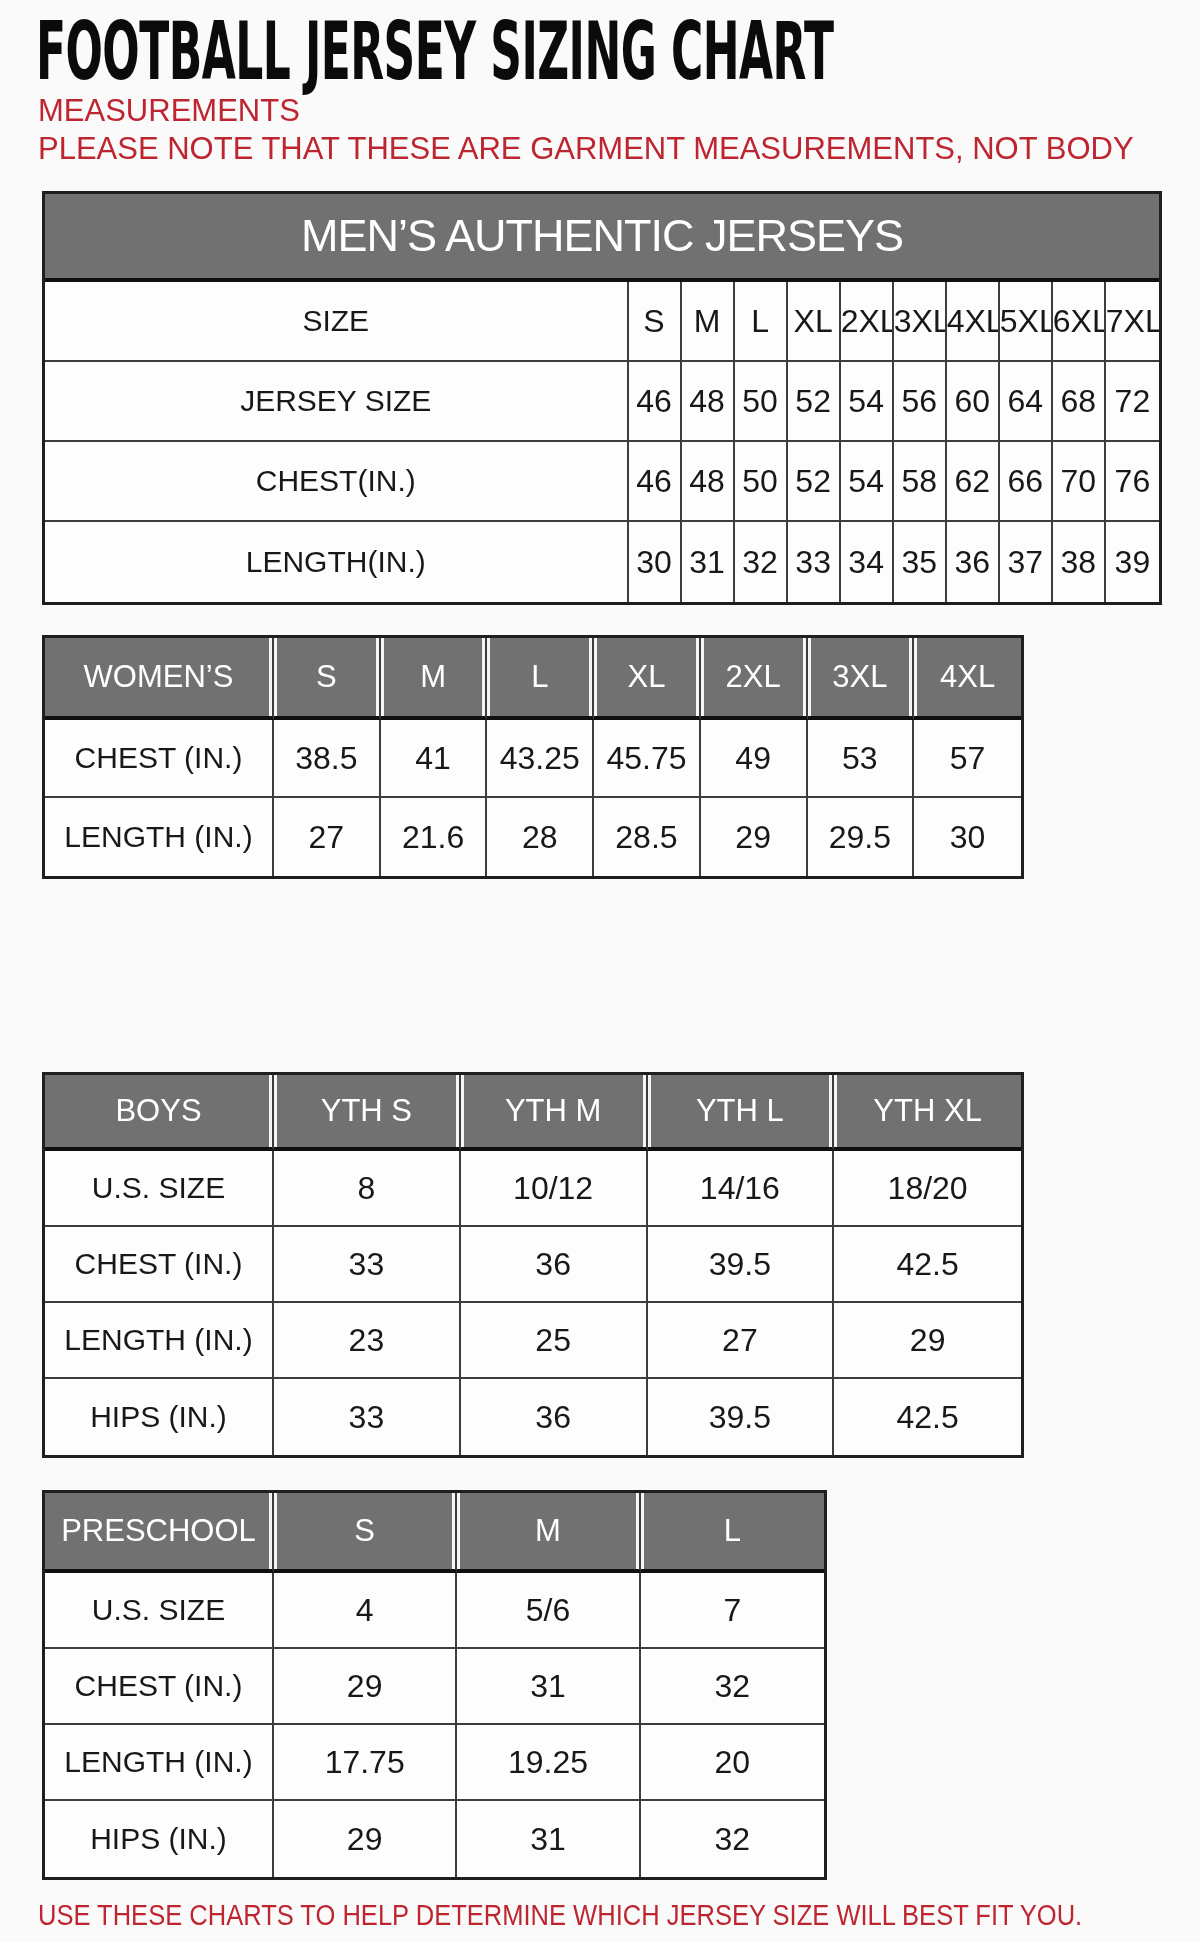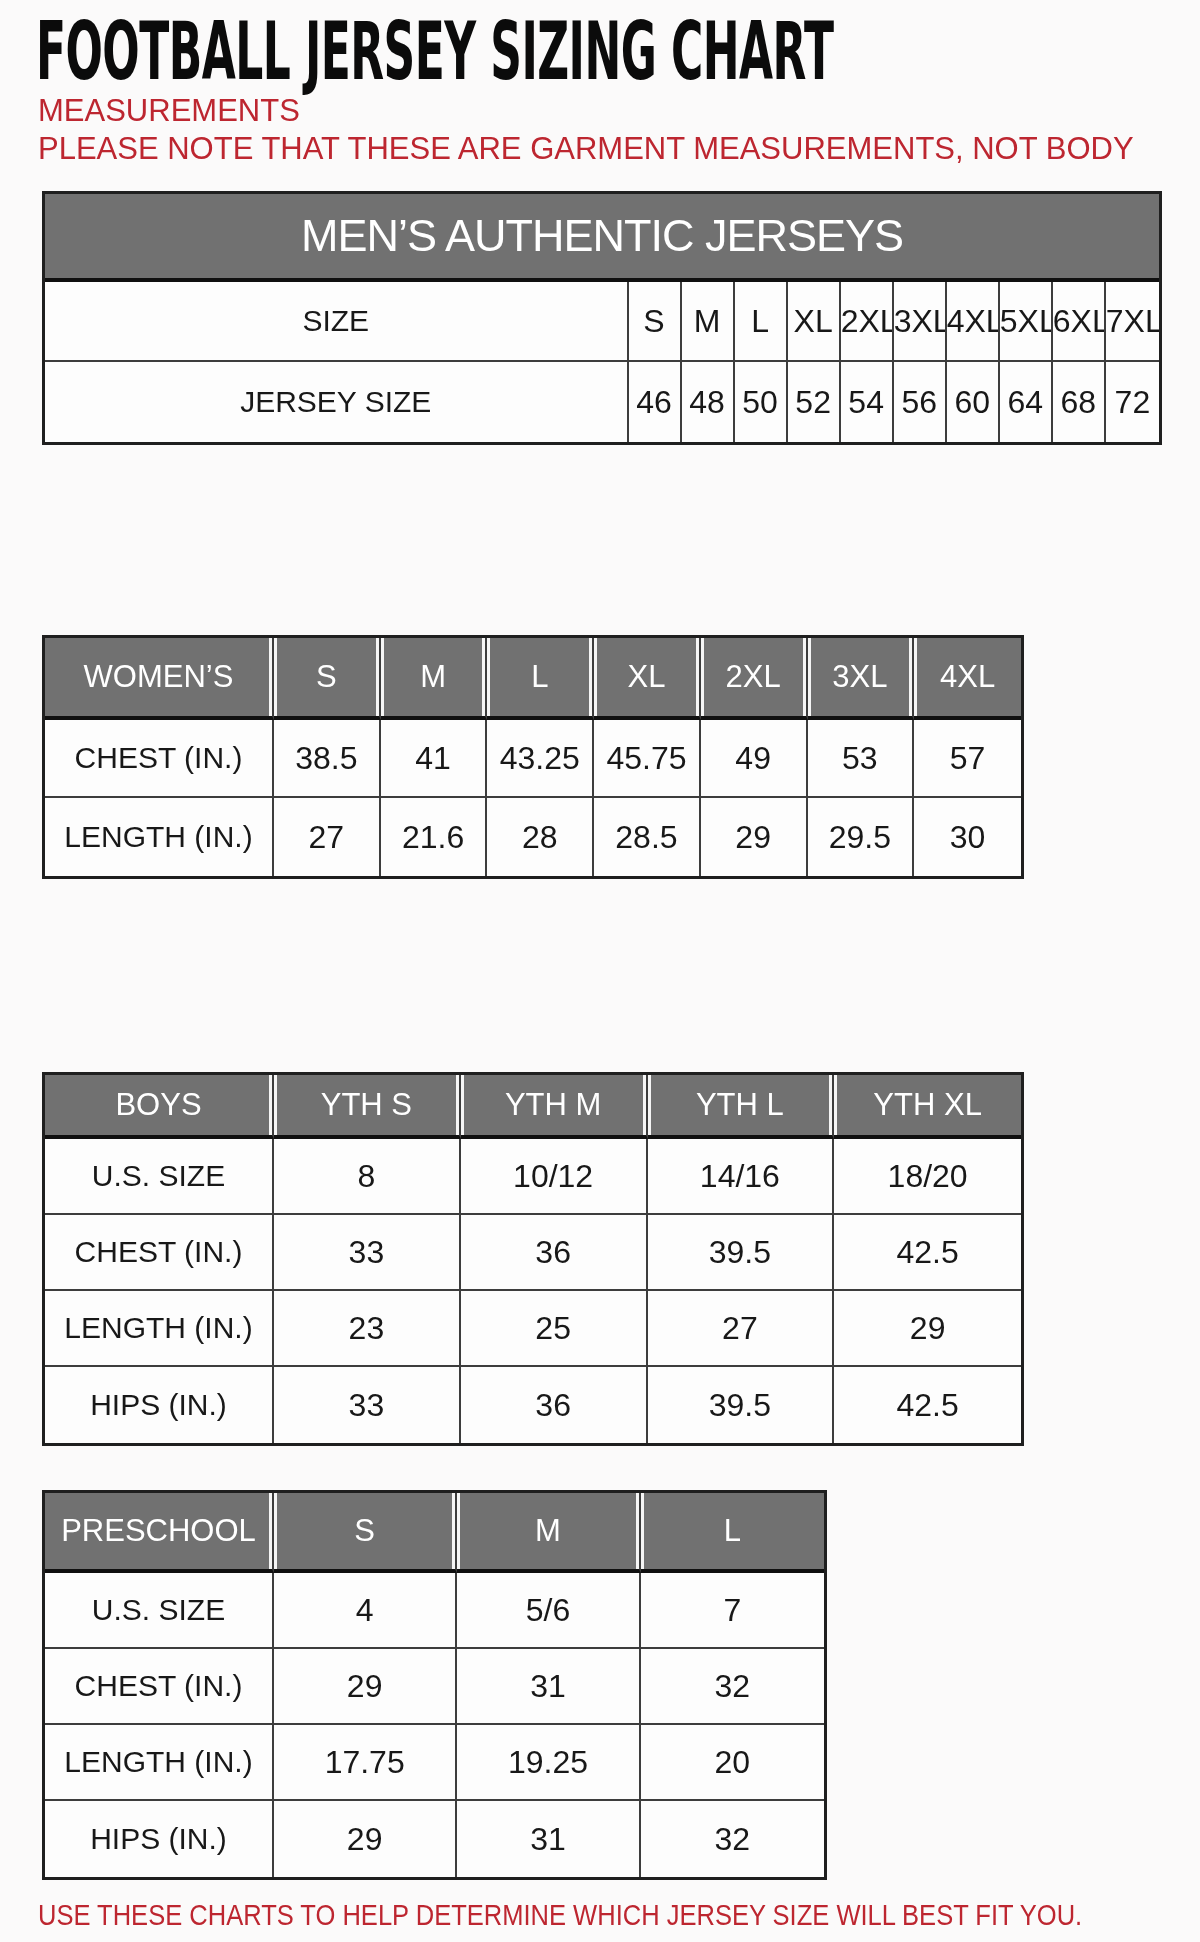--- a/index.html
+++ b/index.html
@@ -51,21 +51,21 @@
   tr.hdr td:first-child { box-shadow: inset -3px 0 0 #f5f5f5; }
   tr.hdr td:last-child  { box-shadow: inset 3px 0 0 #f5f5f5; }
   #mens      { left:42px; top:191px;  width:1120px; }
   #womens    { left:42px; top:635px;  width:982px; }
   #boys      { left:42px; top:1072px; width:982px; }
   #preschool { left:42px; top:1490px; width:785px; }
   #mens tr.banner { height:88px; }
   #mens tr.r { height:80px; }
   #womens tr.hdr { height:82px;margin-top:34px; }
   #womens tr.r { height:78px; }
-  #boys tr.hdr { height:64px; }
+  #boys tr.hdr { height:76px; }
   #boys tr.r { height:76px; }
   #preschool tr.hdr { height:80px;margin-left:6px; }
   #preschool tr.r { height:76px; }
 </style>
 </head>
 <body>
 
 <div class="page">
   <div class="title">FOOTBALL JERSEY SIZING CHART</div>
   <div class="note">
@@ -110,20 +110,46 @@
           <td>48</td>
           <td>50</td>
           <td>52</td>
           <td>54</td>
           <td>56</td>
           <td>60</td>
           <td>64</td>
           <td>68</td>
           <td>72</td>
         </tr>
+        <tr class="r">
+          <td>CHEST(IN.)</td>
+          <td>46</td>
+          <td>48</td>
+          <td>50</td>
+          <td>52</td>
+          <td>54</td>
+          <td>58</td>
+          <td>62</td>
+          <td>66</td>
+          <td>70</td>
+          <td>76</td>
+        </tr>
+        <tr class="r">
+          <td>LENGTH(IN.)</td>
+          <td>30</td>
+          <td>31</td>
+          <td>32</td>
+          <td>33</td>
+          <td>34</td>
+          <td>35</td>
+          <td>36</td>
+          <td>37</td>
+          <td>38</td>
+          <td>39</td>
+        </tr>
       </tbody>
     </table>
   <table id="womens">
       <colgroup>
         <col style="width: 229px;">
         <col>
         <col>
         <col>
         <col>
         <col>

